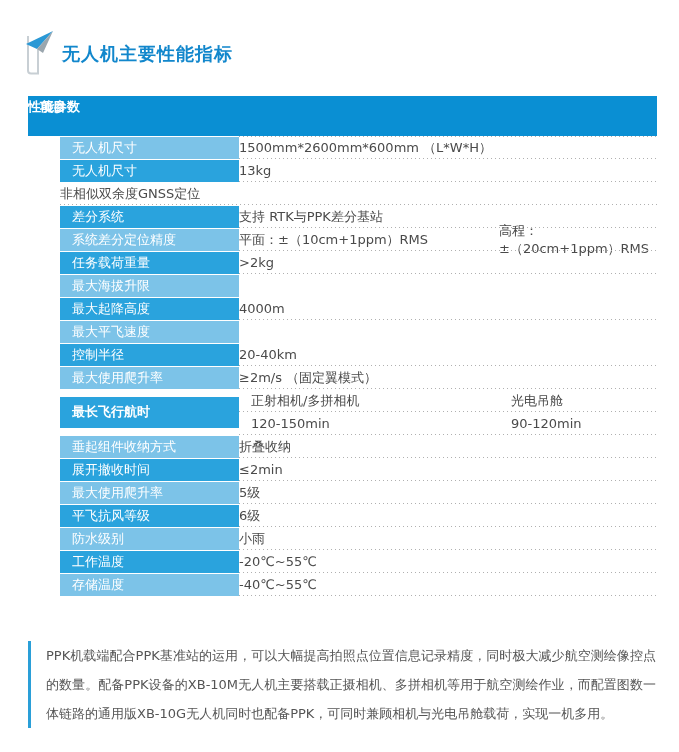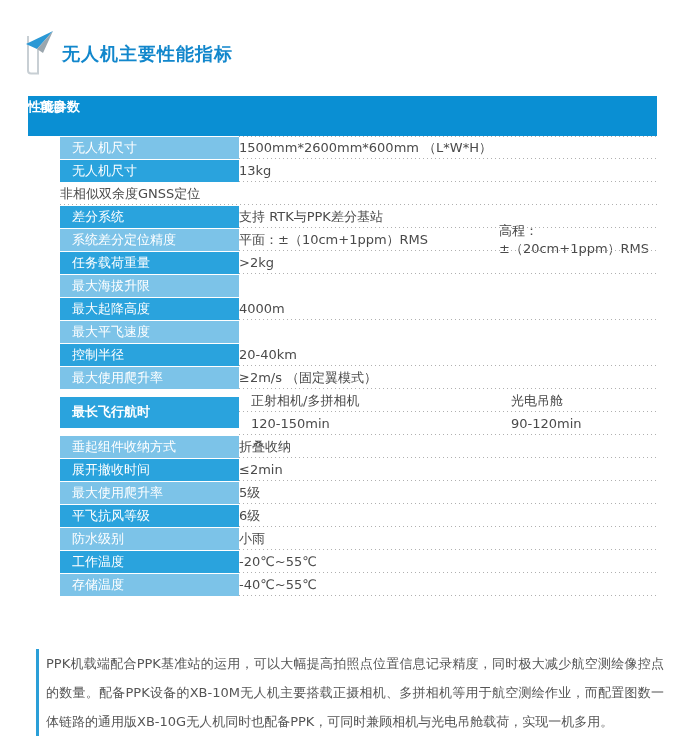--- a/index.html
+++ b/index.html
@@ -34,22 +34,22 @@
   .v1{display:inline-block;width:260px;}
   .v1.solo{width:auto;}
   .v2{flex:1;}
 
   .row.tall .cell-value{flex-direction:column;align-items:stretch;padding:0;justify-content:flex-start;}
   .subrow{position:relative;height:23px;display:flex;align-items:center;padding-left:12px;}
   .subrow:first-child::after{content:"";position:absolute;left:0;right:0;bottom:0;height:1px;
               background:repeating-linear-gradient(90deg,var(--dotted-line,#b0b0b0) 0 1px,transparent 1px 4px);}
 
   
-  .note{position:absolute;left:28px;top:641px;width:628px;box-sizing:border-box;margin:8px;
-        border-left:3px solid var(--note-bar,#2a9fd8);padding-left:7px;
+  .note{position:absolute;left:28px;top:641px;width:628px;box-sizing:border-box;margin:0;
+        border-left:3px solid var(--note-bar,#2a9fd8);padding-left:15px;
         font-size:13px;line-height:29px;color:var(--note-text,#555);text-align:justify;}
 </style>
 </head>
 <body>
 
 <div class="page">
 
   <div class="page-header">
     <span class="logo">
       <svg width="32" height="48" viewBox="0 0 32 48" xmlns="http://www.w3.org/2000/svg">

